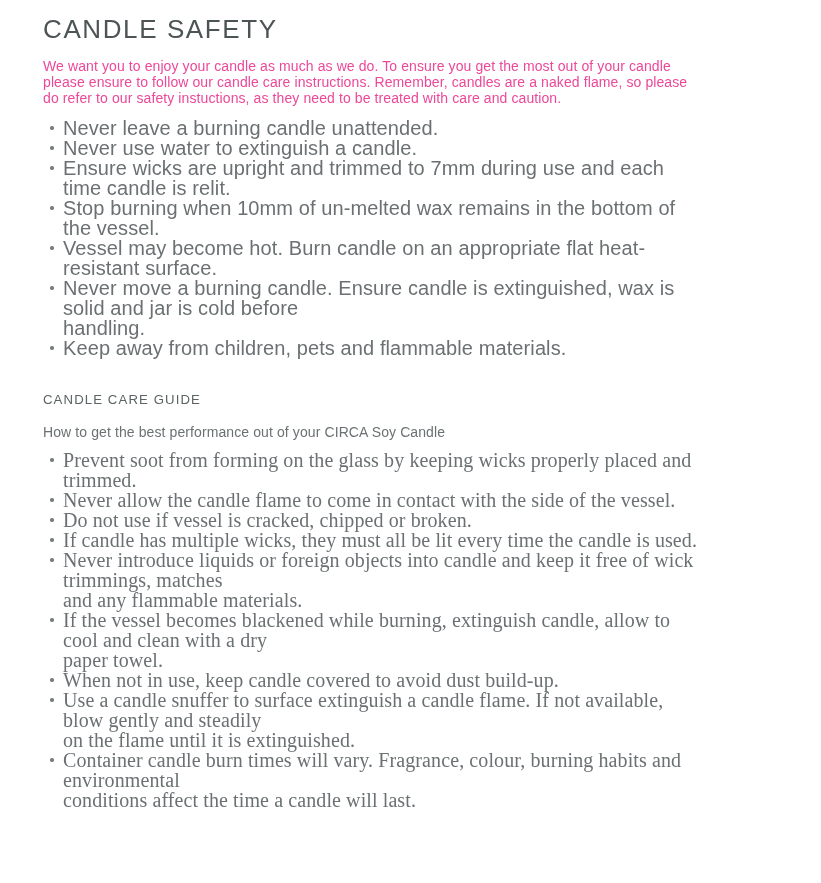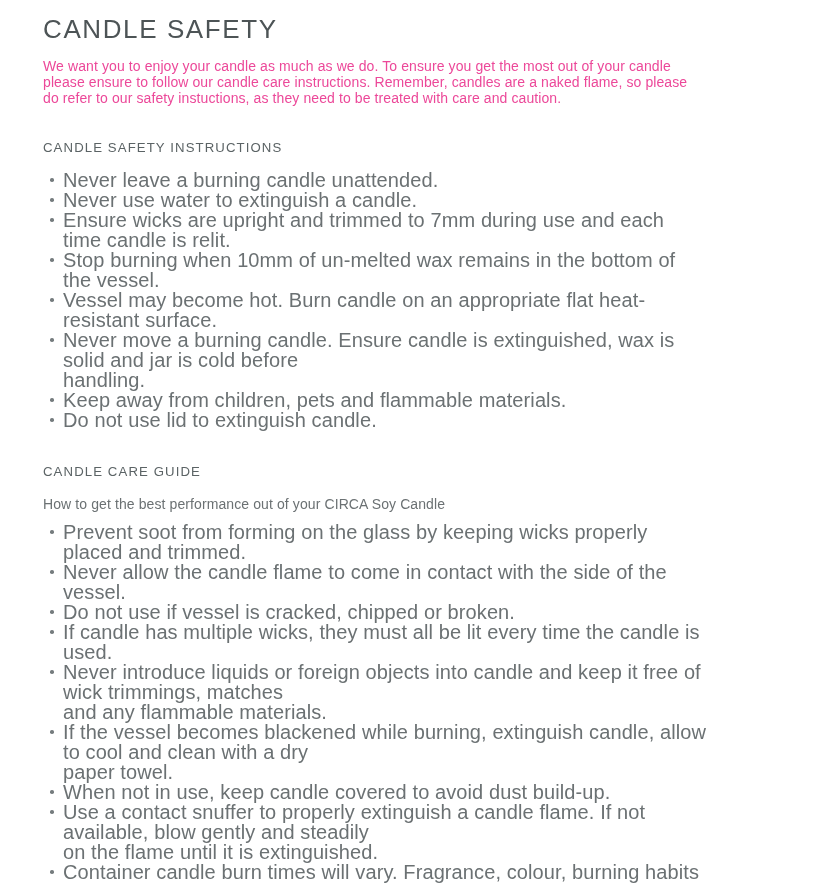--- a/index.html
+++ b/index.html
@@ -58,20 +58,21 @@
     letter-spacing: 0.1px;
     color: #6b7173;
   }
   ul.bullet-list {
     list-style: none;
     margin: 12px 0 0 0;
     padding: 0 0 0 20px;
   }
   ul.bullet-list.tight {
     margin-top: 8px;
+    font-family: Liberation Serif, serif;
   }
   ul.bullet-list li {
     position: relative;
     font-size: 20px;
     line-height: 20px;
     letter-spacing: 0.1px;
     color: #6b7173;
     white-space: pre-line;
   }
   ul.bullet-list li::before {
@@ -90,47 +91,45 @@
 
 <div class="page">
 
   <h1 class="page-title">CANDLE SAFETY</h1>
 
   <p class="intro">We want you to enjoy your candle as much as we do. To ensure you get the most out of your candle
 please ensure to follow our candle care instructions. Remember, candles are a naked flame, so please
 do refer to our safety instuctions, as they need to be treated with care and caution.</p>
 
 
-  <h2 class="section-heading">CANDLE SAFETY INSTRUCTIONS</h2>
 
   <ul class="bullet-list">
       <li>Never leave a burning candle unattended.</li>
       <li>Never use water to extinguish a candle.</li>
       <li>Ensure wicks are upright and trimmed to 7mm during use and each time candle is relit.</li>
       <li>Stop burning when 10mm of un-melted wax remains in the bottom of the vessel.</li>
       <li>Vessel may become hot. Burn candle on an appropriate flat heat-resistant surface.</li>
       <li>Never move a burning candle. Ensure candle is extinguished, wax is solid and jar is cold before
 handling.</li>
       <li>Keep away from children, pets and flammable materials.</li>
-      <li>Do not use lid to extinguish candle.</li>
     </ul>
 
   <h2 class="section-heading">CANDLE CARE GUIDE</h2>
 
   <p class="subheading">How to get the best performance out of your CIRCA Soy Candle</p>
 
   <ul class="bullet-list tight">
       <li>Prevent soot from forming on the glass by keeping wicks properly placed and trimmed.</li>
       <li>Never allow the candle flame to come in contact with the side of the vessel.</li>
       <li>Do not use if vessel is cracked, chipped or broken.</li>
       <li>If candle has multiple wicks, they must all be lit every time the candle is used.</li>
       <li>Never introduce liquids or foreign objects into candle and keep it free of wick trimmings, matches
 and any flammable materials.</li>
       <li>If the vessel becomes blackened while burning, extinguish candle, allow to cool and clean with a dry
 paper towel.</li>
       <li>When not in use, keep candle covered to avoid dust build-up.</li>
-      <li>Use a contact snuffer to properly extinguish a candle flame. If not available, blow gently and steadily
+      <li>Use a candle snuffer to surface extinguish a candle flame. If not available, blow gently and steadily
 on the flame until it is extinguished.</li>
       <li>Container candle burn times will vary. Fragrance, colour, burning habits and environmental
 conditions affect the time a candle will last.</li>
     </ul>
 
 </div>
 
 </body></html>

